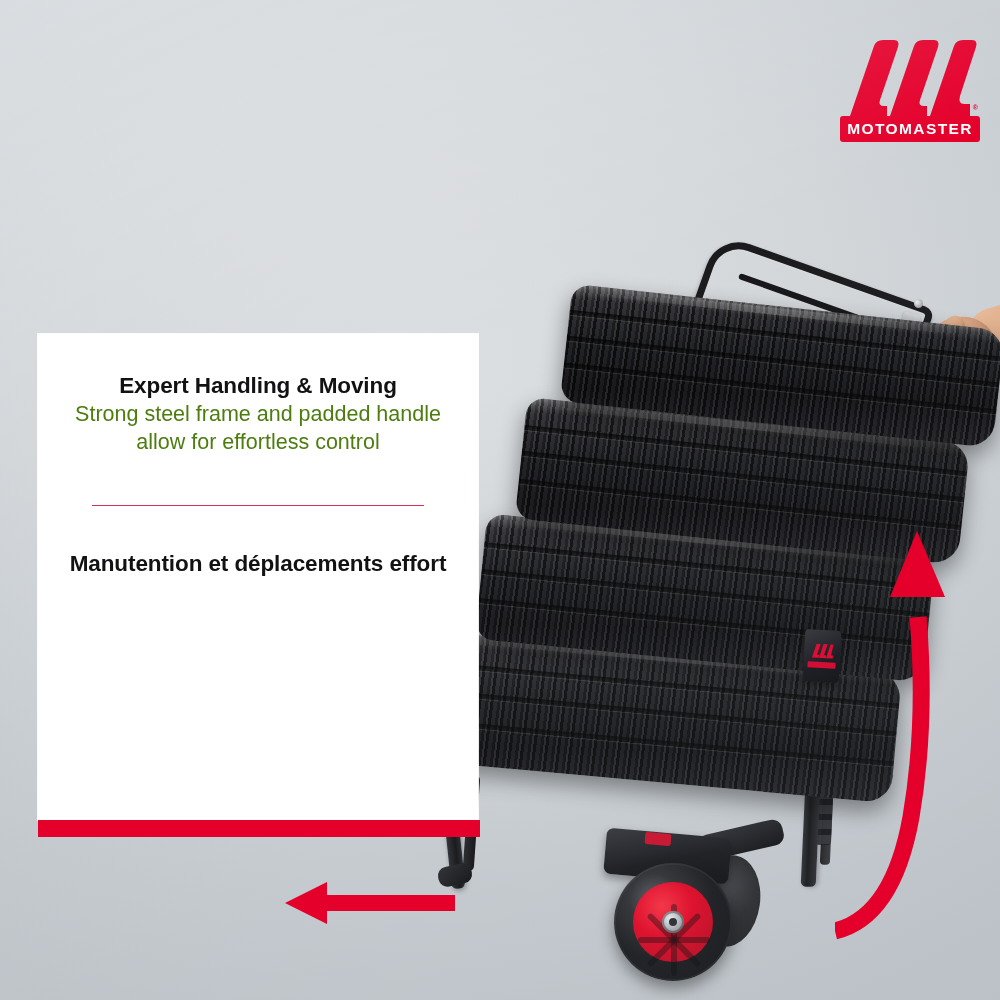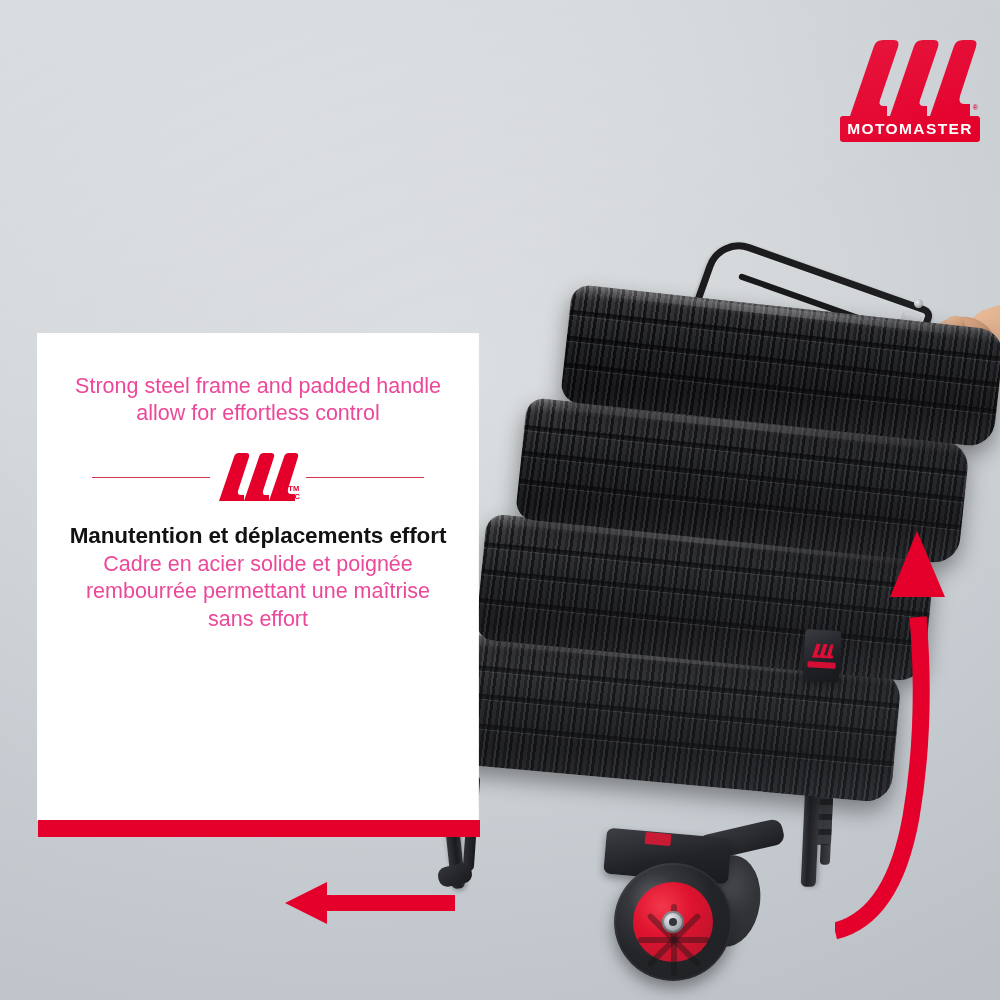--- a/index.html
+++ b/index.html
@@ -303,21 +303,21 @@
     box-shadow:0 0 0 1px rgba(255,255,255,.9);
     padding:38px 26px 0;
     text-align:center;
     z-index:5;
   }
   #info-card .title {
     font-size:22.5px; font-weight:700; color:#121214;
     line-height:1.26; letter-spacing:-0.1px;
   }
   #info-card .body {
-    font-size:21.5px; color:#ec4899; line-height:1.27;
+    font-size:21.5px; color:#4d7c0f; line-height:1.27;
     margin-top:1px;
   }
   .divider {
     position:relative; height:62px; margin:18px 0 14px;
     display:flex; align-items:center; justify-content:center;
   }
   .divider .line {
     position:absolute; left:28px; right:28px; top:50%; height:1.5px;
     background:#d3334f;
   }
@@ -443,39 +443,28 @@
         <div class="spoke" style="transform:rotate(180deg)"></div>
         <div class="spoke" style="transform:rotate(225deg)"></div>
         <div class="spoke" style="transform:rotate(270deg)"></div>
         <div class="spoke" style="transform:rotate(315deg)"></div>
       </div>
       <div class="center"></div>
     </div>
   </div>
 
   <div id="info-card">
+    <div class="title">Expert Handling &amp; Moving</div>
     <div class="body">Strong steel frame and padded handle allow for effortless control</div>
 
     <div class="divider">
       <div class="line"></div>
-      <div class="logo-wrap">
-        <svg viewBox="0 0 82 52">
-          <path d="M2 50 L17 6 Q18 2 22 2 L29 2 Q33 2 32 6 L21 40 Q20 44 24 44 L27 44 L27 50 Z" fill="#e4002b"></path>
-          <path d="M27 50 L42 6 Q43 2 47 2 L54 2 Q58 2 57 6 L46 40 Q45 44 49 44 L52 44 L52 50 Z" fill="#e4002b"></path>
-          <path d="M52 50 L67 6 Q68 2 72 2 L78 2 Q82 2 81 6 L71 38 Q70 43 74 43 L78 43 L78 50 Z" fill="#e4002b"></path>
-        </svg>
-        <div class="tm">
-          <span>TM</span><br>
-          <span>MC</span>
-        </div>
-      </div>
     </div>
 
     <div class="title">Manutention et déplacements effort</div>
-    <div class="body">Cadre en acier solide et poignée rembourrée permettant une maîtrise sans effort</div>
   </div>
 
   <div id="red-bar"></div>
 
   <svg id="arrow-left" viewBox="0 0 170 46">
     <path d="M0 23 L42 2 L42 15 L170 15 L170 31 L42 31 L42 44 Z" fill="#e4002b"></path>
   </svg>
 
   <svg id="arrow-curved" viewBox="0 0 130 420">
     <path d="M0 406 Q58 392 76 292 Q92 198 83 92" stroke="#e4002b" stroke-width="17" fill="none" stroke-linecap="butt"></path>

